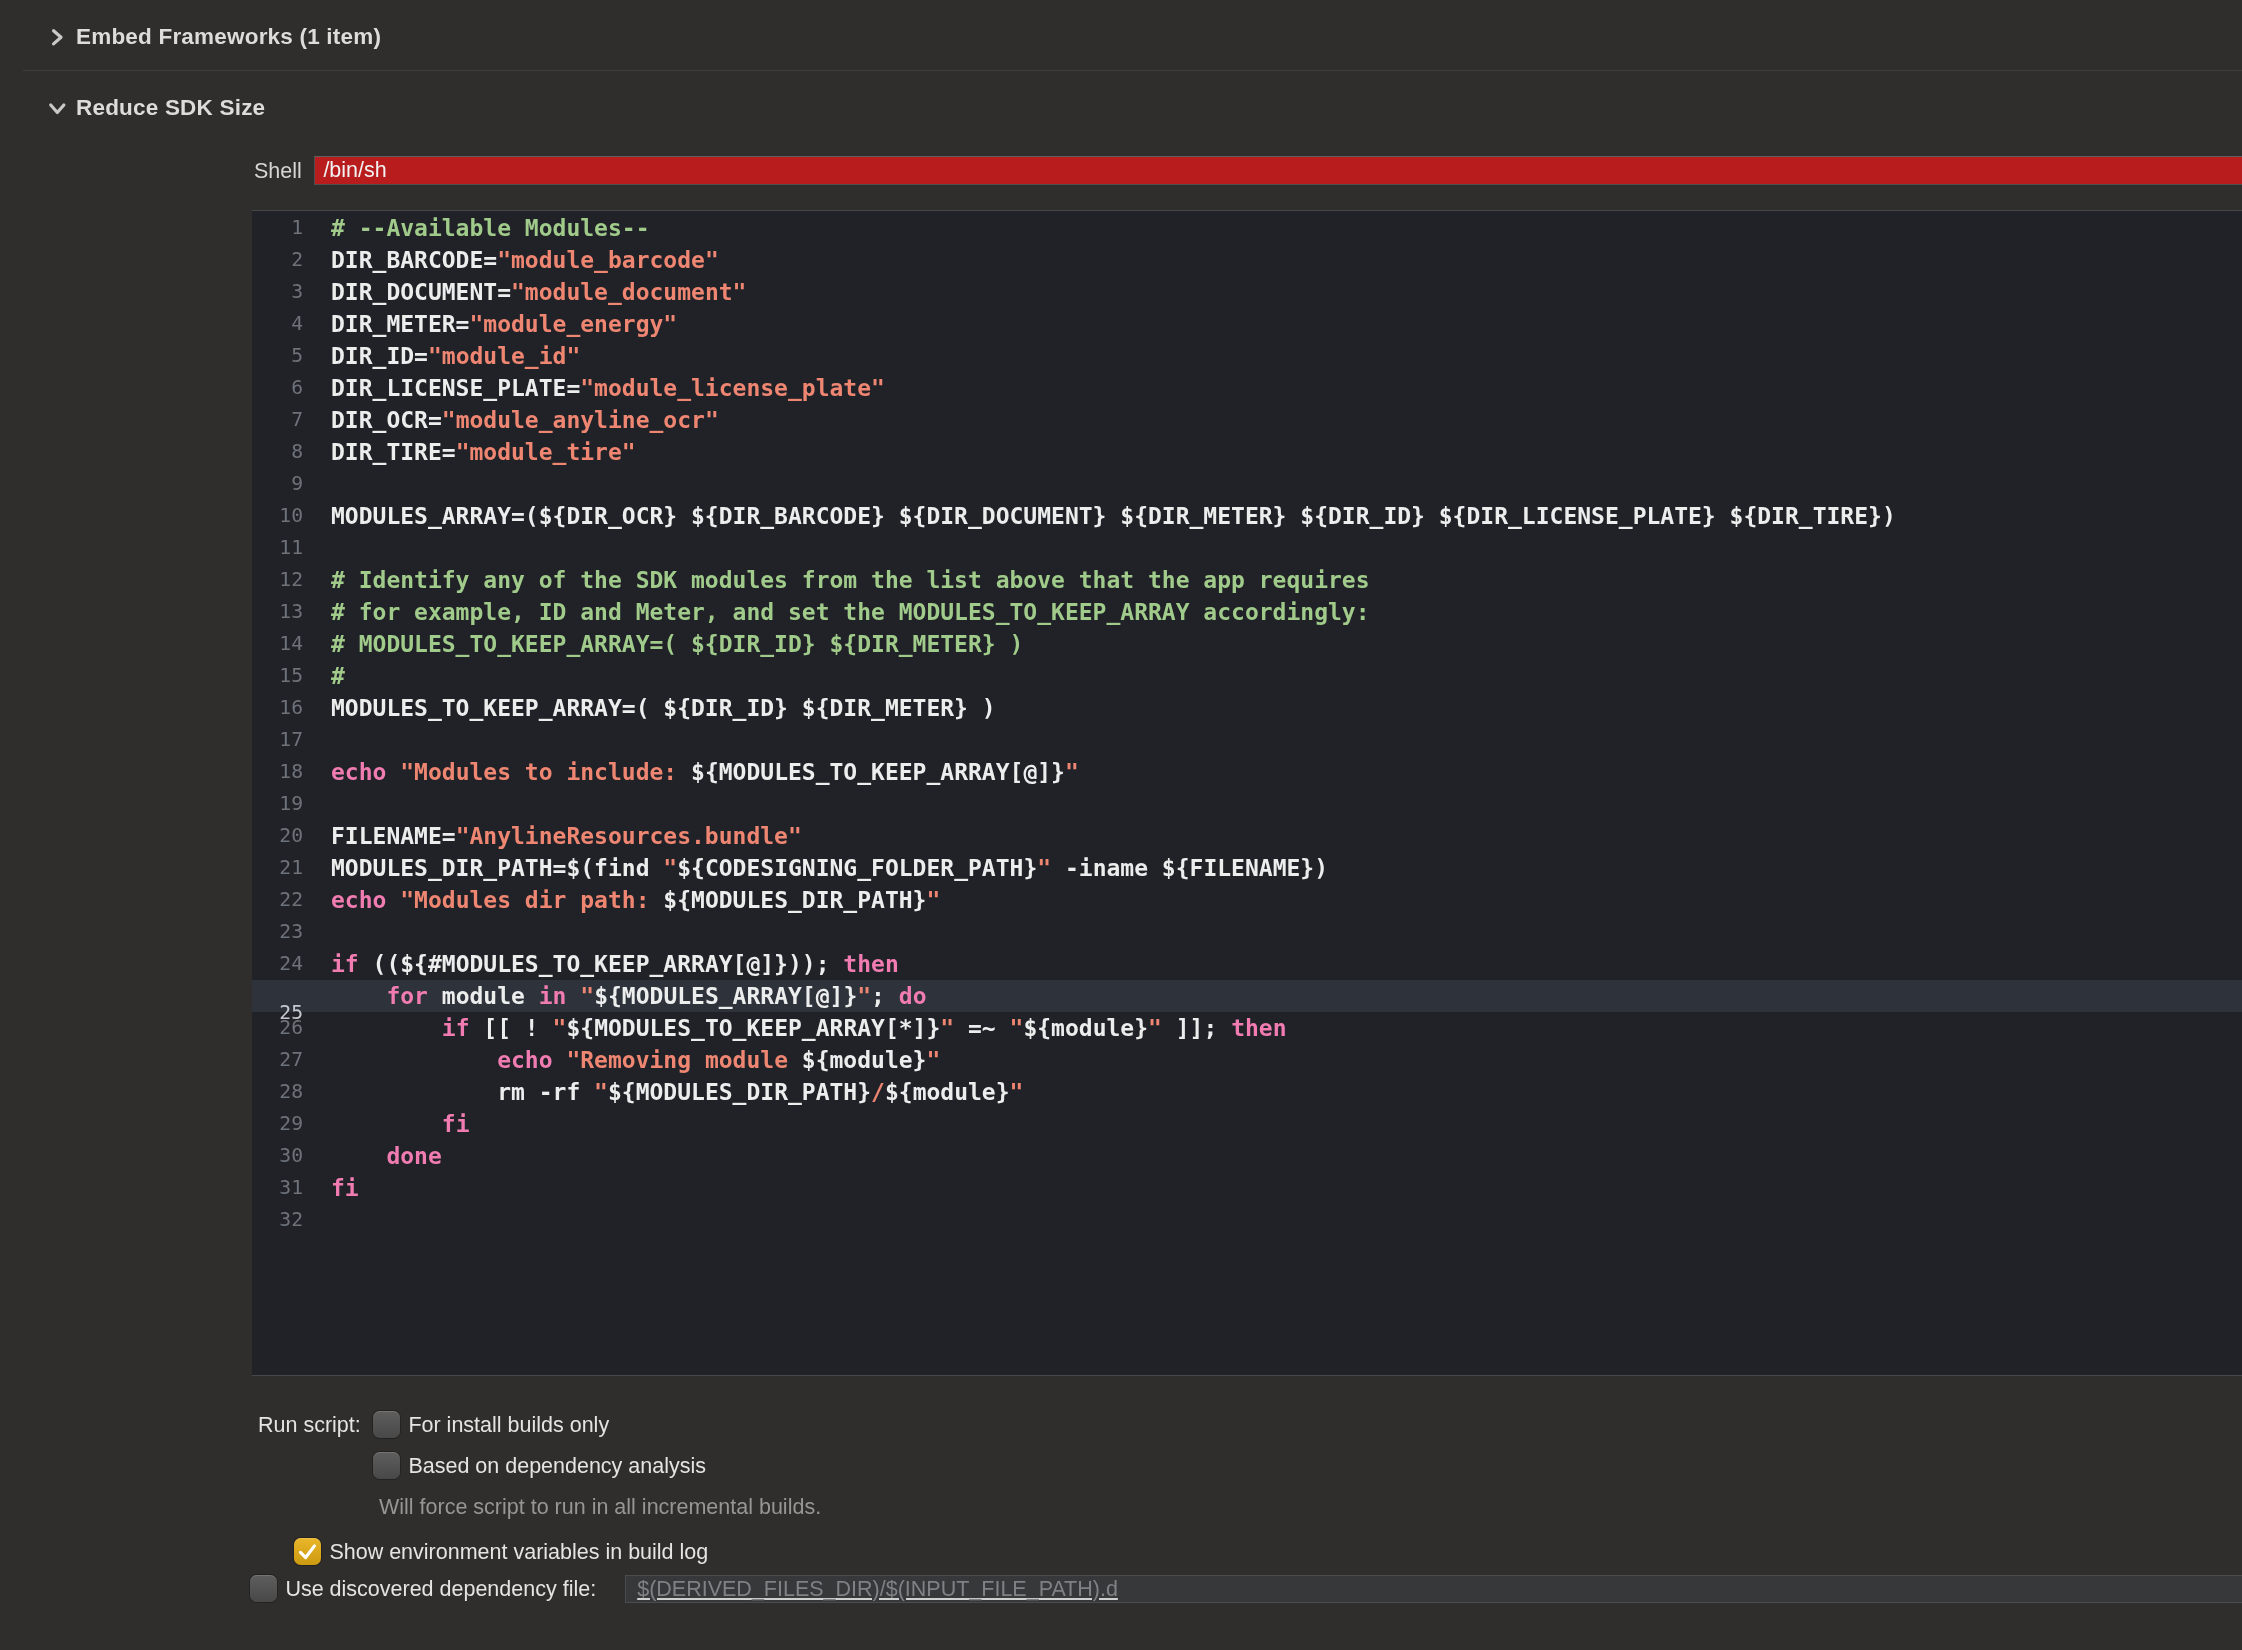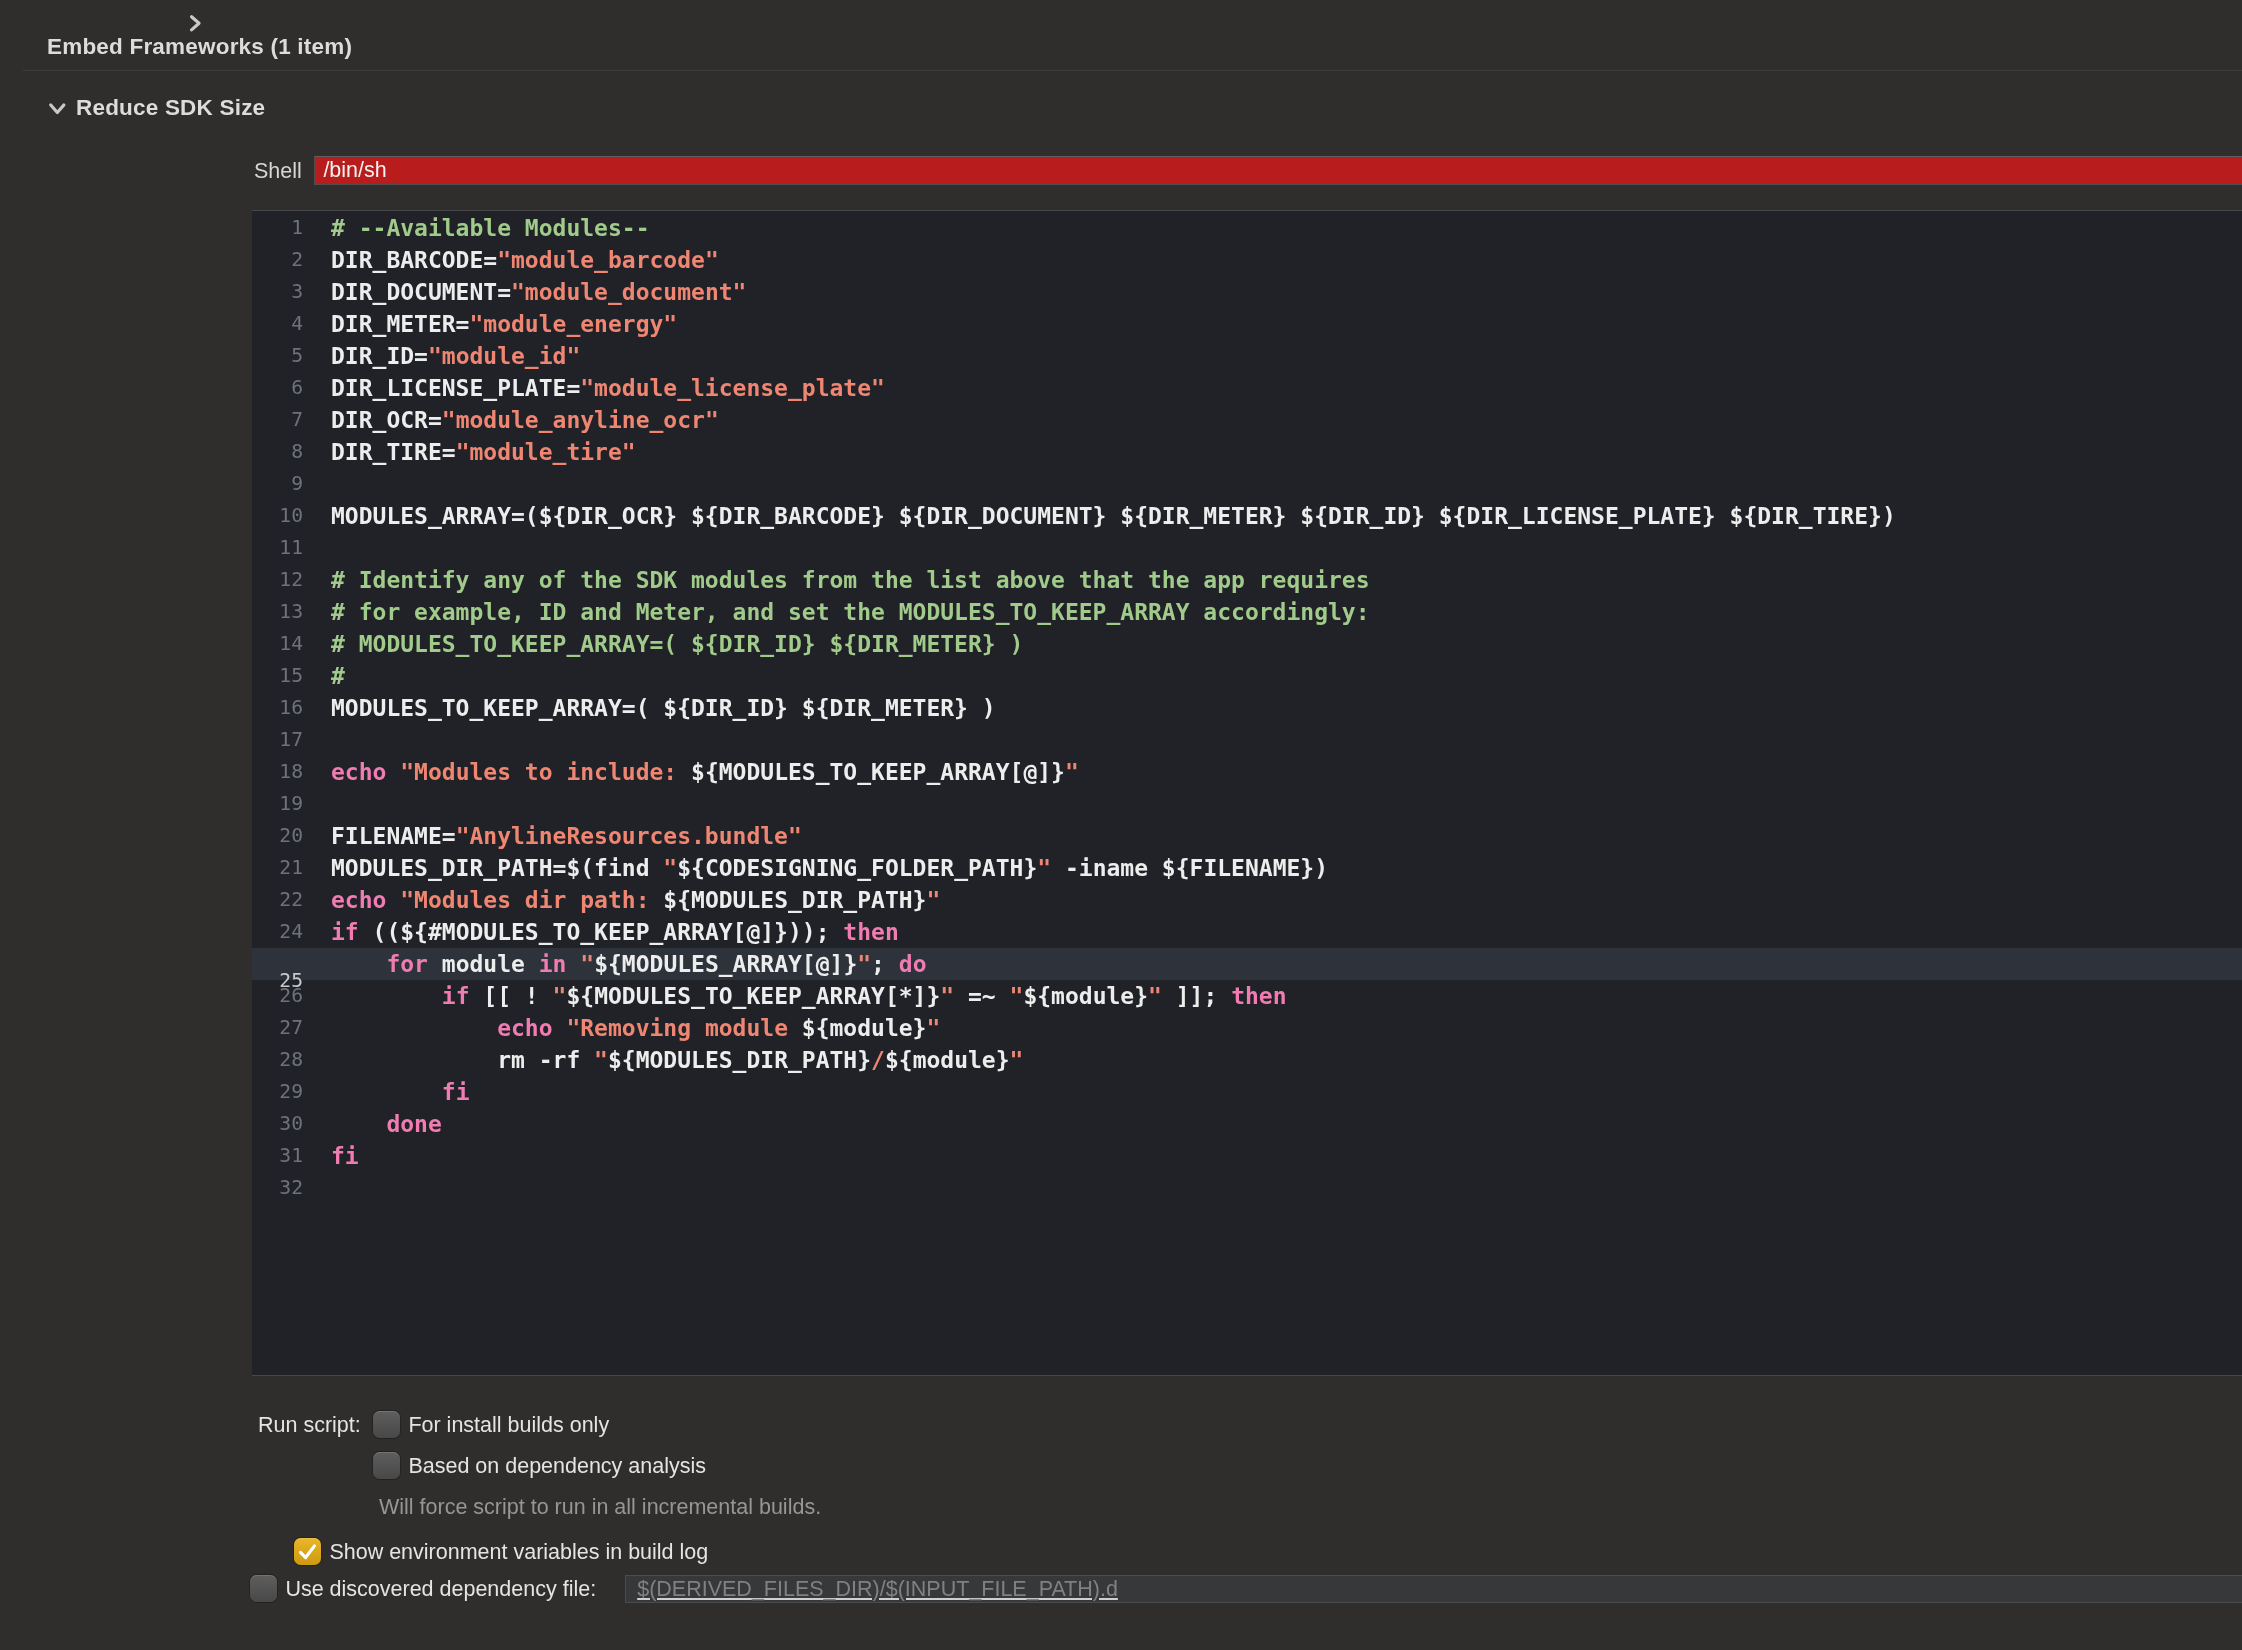--- a/index.html
+++ b/index.html
@@ -57,21 +57,21 @@
   .cb-label { color:#e4e4e4; font-size:21.5px; margin-left:8.4px; white-space:nowrap; }
   .note { position:absolute; color:#969696; font-size:21.5px; }
   .dep-input { position:absolute; left:625px; top:1575px; width:1618px; height:28px;
     background:#37383a; border:0.9px solid #4b4c4e; color:#cfcfcf; font-size:21.5px;
     font-family:"Liberation Sans", sans-serif; padding:0 0 0 11.2px; outline:none;text-decoration:underline; }
   .dep-input::placeholder { color:#7f8184; opacity:1; }
 </style>
 </head>
 <body>
 
-<div class="phase-header" style="left:47px; top:13px;flex-direction:column;">
+<div class="phase-header" style="left:47px; top:23px;">
   <span class="chev">
     <svg width="20.6" height="20.6" viewBox="0 0 22 22">
         <polyline points="7,4 15,11 7,18" fill="none" stroke="#c9c9c9" stroke-width="3.4" stroke-linecap="round" stroke-linejoin="round"></polyline>
       </svg>
   </span>
   <span class="phase-title">Embed Frameworks (1 item)</span>
 </div>
 
 <div class="divider" style="top:70px;"></div>
 
@@ -104,20 +104,21 @@
       <div class="code-line"><span class="ln">13</span><span class="code"><span class="tok-c"># for example, ID and Meter, and set the MODULES_TO_KEEP_ARRAY accordingly:</span></span></div>
       <div class="code-line"><span class="ln">14</span><span class="code"><span class="tok-c"># MODULES_TO_KEEP_ARRAY=( ${DIR_ID} ${DIR_METER} )</span></span></div>
       <div class="code-line"><span class="ln">15</span><span class="code"><span class="tok-c">#</span></span></div>
       <div class="code-line"><span class="ln">16</span><span class="code"><span class="tok-p">MODULES_TO_KEEP_ARRAY=( ${DIR_ID} ${DIR_METER} )</span></span></div>
       <div class="code-line"><span class="ln">17</span><span class="code"></span></div>
       <div class="code-line"><span class="ln">18</span><span class="code"><span class="tok-k">echo</span><span class="tok-p"> </span><span class="tok-s">"Modules to include: </span><span class="tok-p">${MODULES_TO_KEEP_ARRAY[@]}</span><span class="tok-s">"</span></span></div>
       <div class="code-line"><span class="ln">19</span><span class="code"></span></div>
       <div class="code-line"><span class="ln">20</span><span class="code"><span class="tok-p">FILENAME=</span><span class="tok-s">"AnylineResources.bundle"</span></span></div>
       <div class="code-line"><span class="ln">21</span><span class="code"><span class="tok-p">MODULES_DIR_PATH=$(find </span><span class="tok-s">"</span><span class="tok-p">${CODESIGNING_FOLDER_PATH}</span><span class="tok-s">"</span><span class="tok-p"> -iname ${FILENAME})</span></span></div>
       <div class="code-line"><span class="ln">22</span><span class="code"><span class="tok-k">echo</span><span class="tok-p"> </span><span class="tok-s">"Modules dir path: </span><span class="tok-p">${MODULES_DIR_PATH}</span><span class="tok-s">"</span></span></div>
+      <div class="code-line"><span class="ln">23</span><span class="code"></span></div>
       <div class="code-line"><span class="ln">24</span><span class="code"><span class="tok-k">if</span><span class="tok-p"> ((${#MODULES_TO_KEEP_ARRAY[@]})); </span><span class="tok-k">then</span></span></div>
       <div class="code-line hl"><span class="ln">25</span><span class="code"><span class="tok-p">    </span><span class="tok-k">for</span><span class="tok-p"> module </span><span class="tok-k">in</span><span class="tok-p"> </span><span class="tok-s">"</span><span class="tok-p">${MODULES_ARRAY[@]}</span><span class="tok-s">"</span><span class="tok-p">; </span><span class="tok-k">do</span></span></div>
       <div class="code-line"><span class="ln">26</span><span class="code"><span class="tok-p">        </span><span class="tok-k">if</span><span class="tok-p"> [[ ! </span><span class="tok-s">"</span><span class="tok-p">${MODULES_TO_KEEP_ARRAY[*]}</span><span class="tok-s">"</span><span class="tok-p"> =~ </span><span class="tok-s">"</span><span class="tok-p">${module}</span><span class="tok-s">"</span><span class="tok-p"> ]]; </span><span class="tok-k">then</span></span></div>
       <div class="code-line"><span class="ln">27</span><span class="code"><span class="tok-p">            </span><span class="tok-k">echo</span><span class="tok-p"> </span><span class="tok-s">"Removing module </span><span class="tok-p">${module}</span><span class="tok-s">"</span></span></div>
       <div class="code-line"><span class="ln">28</span><span class="code"><span class="tok-p">            rm -rf </span><span class="tok-s">"</span><span class="tok-p">${MODULES_DIR_PATH}</span><span class="tok-s">/</span><span class="tok-p">${module}</span><span class="tok-s">"</span></span></div>
       <div class="code-line"><span class="ln">29</span><span class="code"><span class="tok-p">        </span><span class="tok-k">fi</span></span></div>
       <div class="code-line"><span class="ln">30</span><span class="code"><span class="tok-p">    </span><span class="tok-k">done</span></span></div>
       <div class="code-line"><span class="ln">31</span><span class="code"><span class="tok-k">fi</span></span></div>
       <div class="code-line"><span class="ln">32</span><span class="code"></span></div>
     </div>

